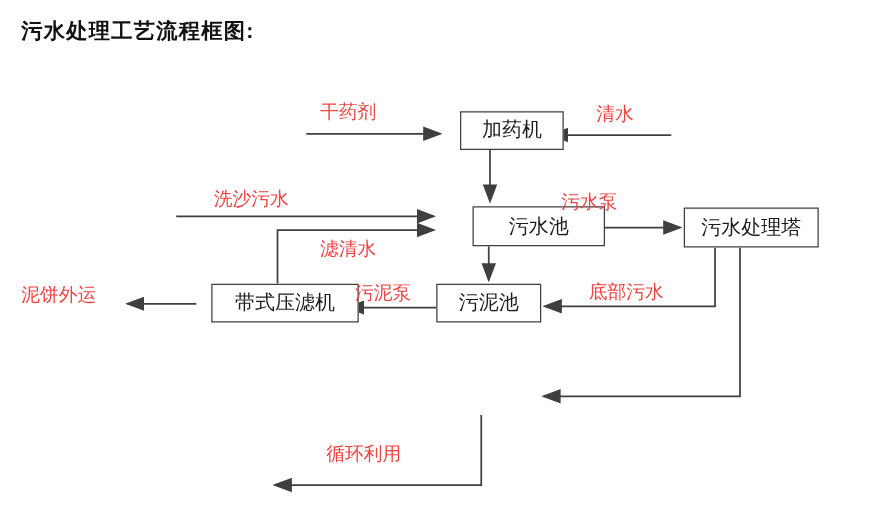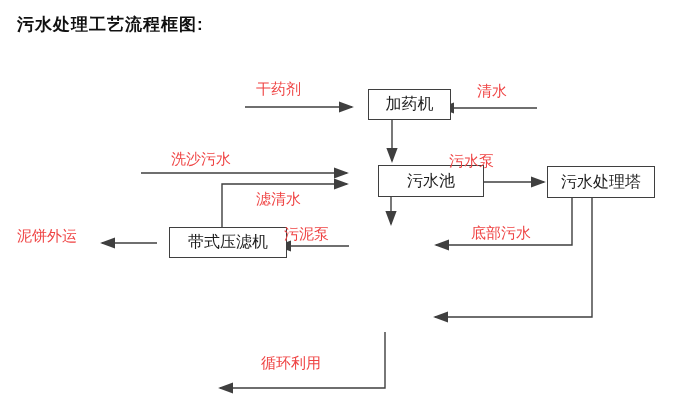--- a/index.html
+++ b/index.html
@@ -87,20 +87,21 @@
     <path d="M572 198 V245 H436" fill="none" stroke="#3f3f3f" stroke-width="1.4" marker-end="url(#arr)"></path>
     <path d="M349 246 H278" fill="none" stroke="#3f3f3f" stroke-width="1.4" marker-end="url(#arr)"></path>
     <path d="M157 243 H102" fill="none" stroke="#3f3f3f" stroke-width="1.4" marker-end="url(#arr)"></path>
     <path d="M592 198 V317 H435" fill="none" stroke="#3f3f3f" stroke-width="1.4" marker-end="url(#arr)"></path>
     <path d="M385 332 V388 H220" fill="none" stroke="#3f3f3f" stroke-width="1.4" marker-end="url(#arr)"></path>
   </svg>
 
   <div class="node n-dosing">加药机</div>
   <div class="node n-sewage">污水池</div>
   <div class="node n-tower">污水处理塔</div>
+  <div class="node n-sludge">污泥池</div>
   <div class="node n-press">带式压滤机</div>
 
   <div class="edge-label l-dry">干药剂</div>
   <div class="edge-label l-cw">清水</div>
   <div class="edge-label l-sand">洗沙污水</div>
   <div class="edge-label l-filtered">滤清水</div>
   <div class="edge-label l-spump">污水泵</div>
   <div class="edge-label l-bottom">底部污水</div>
   <div class="edge-label l-slpump">污泥泵</div>
   <div class="edge-label l-mudcake">泥饼外运</div>

